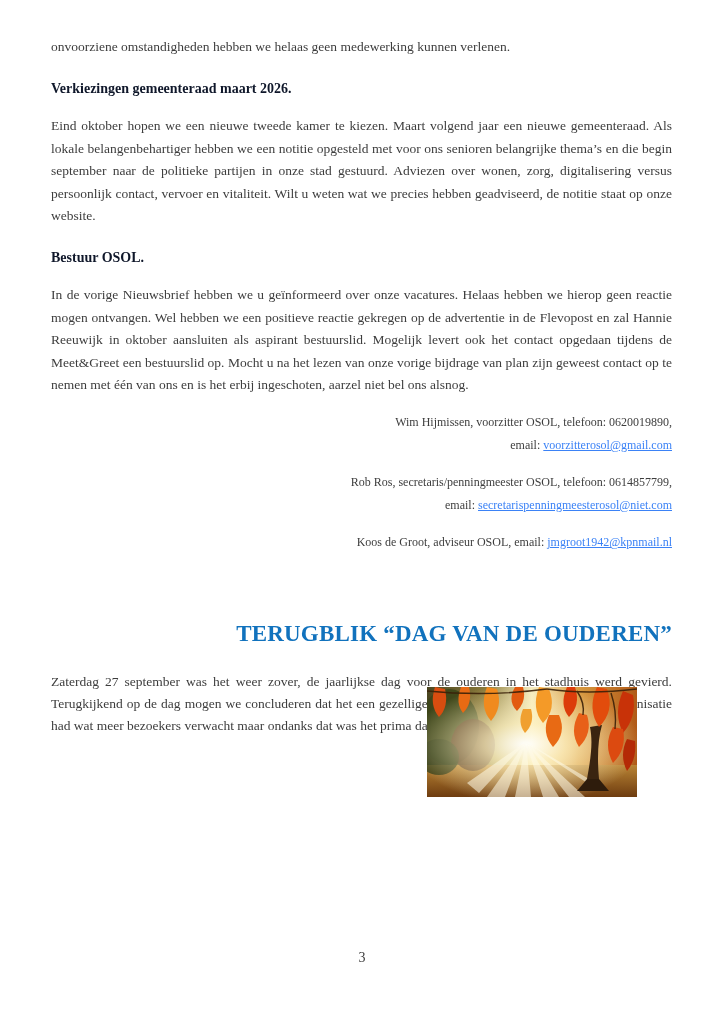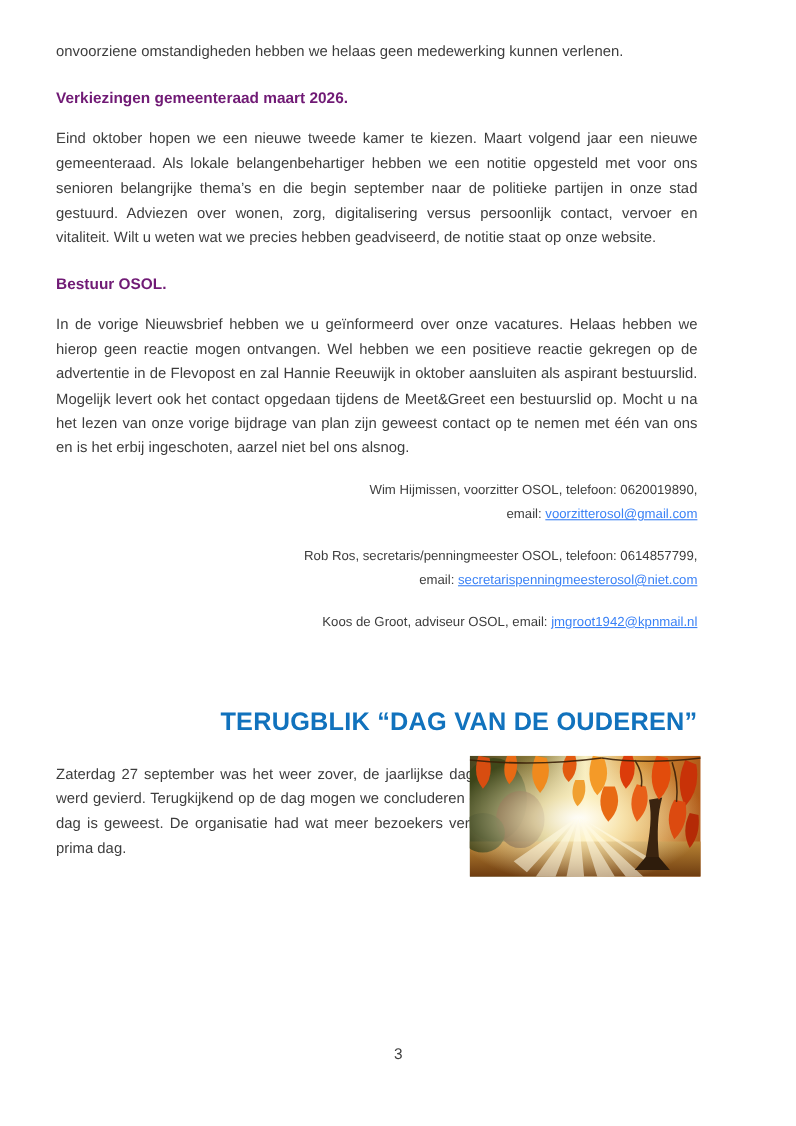--- a/index.html
+++ b/index.html
@@ -2,37 +2,37 @@
 <html><head>
 <meta charset="utf-8">
 <style>
   html, body { margin: 0; padding: 0; background: #ffffff; }
   .page {
     position: relative;
     width: 724px;
     height: 1024px;
     margin: 0 auto;
     background: #ffffff;
-    font-family: Liberation Sans, sans-serif;
+    font-family: Liberation Serif, serif;
     color: #3d3d3d;
     box-sizing: border-box;
-    padding: 36px 90px 0 51px;
+    padding: 36px 52px 0 51px;
     overflow: hidden;
   }
   .body-text {
     font-size: 13.5px;
     line-height: 22.4px;
     text-align: justify;
     margin: 0 0 15px 0;
   }
   .section-heading {
     font-size: 14px;
     line-height: 22px;
     font-weight: bold;
-    color: #701a75;
+    color: #0f172a;
     margin: 20px 0 15px 0;
   }
   .contact-block {
     font-size: 12px;
     line-height: 22.4px;
     margin: 0 0 15px 0;
     text-align: right;
   }
   .email-link {
     color: #3b82f6;

